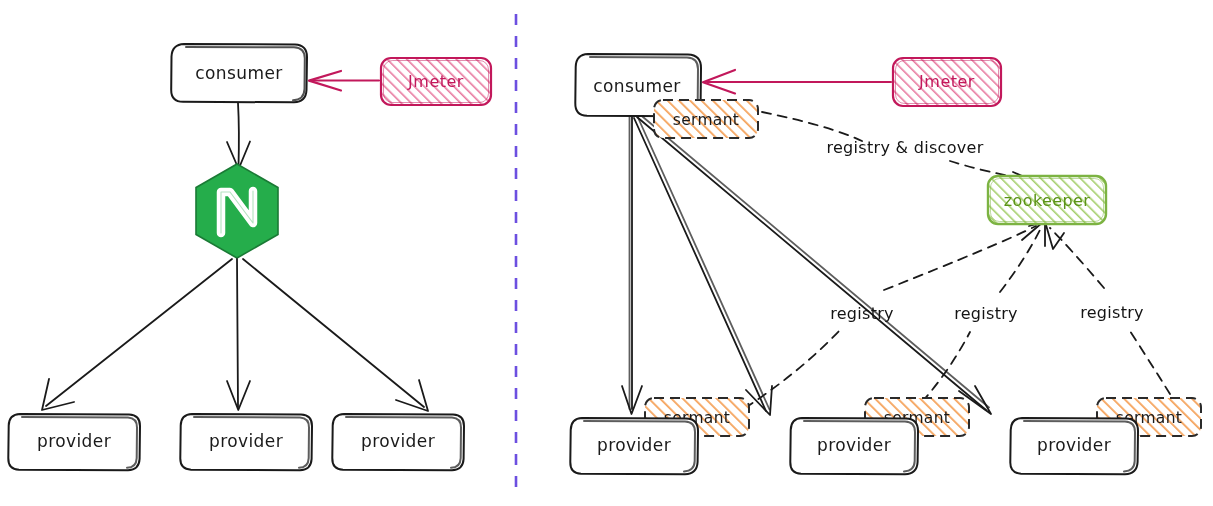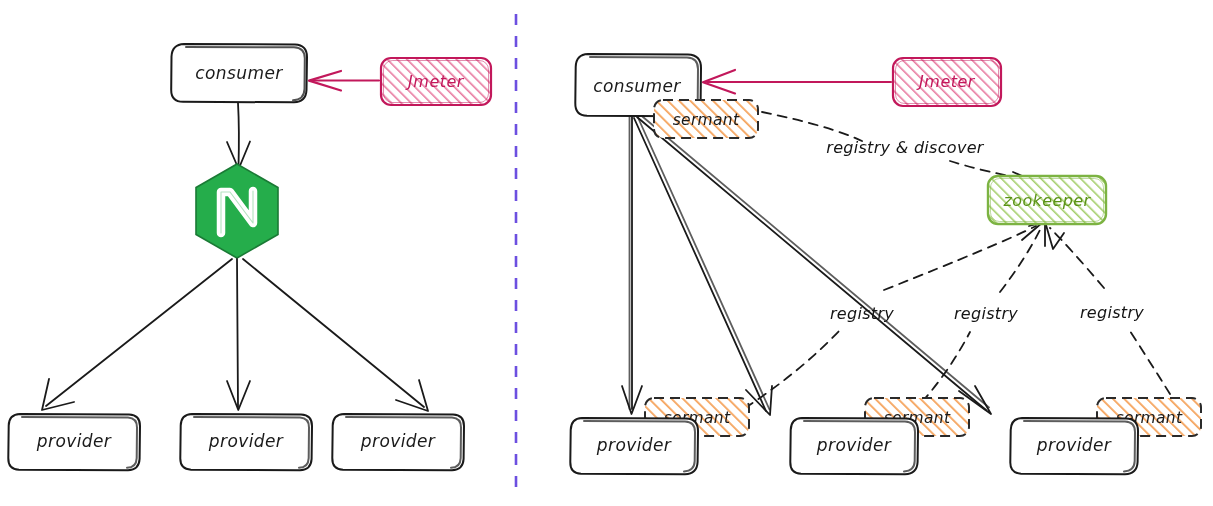--- a/index.html
+++ b/index.html
@@ -10,21 +10,20 @@
   }
   body {
     font-family: "DejaVu Sans", sans-serif;
   }
   #canvas-wrap {
     position: relative;
     width: 1213px;
     height: 506px;
     background: #8b5cf6;
     overflow: hidden;
-    font-style: italic;
   }
   svg#diagram {
     display: block;
     width: 1213px;
     height: 506px;
   }
   .hand-text {
     font-family: "DejaVu Sans", sans-serif;
     font-size: 17px;
     fill: #1a1a1a;

